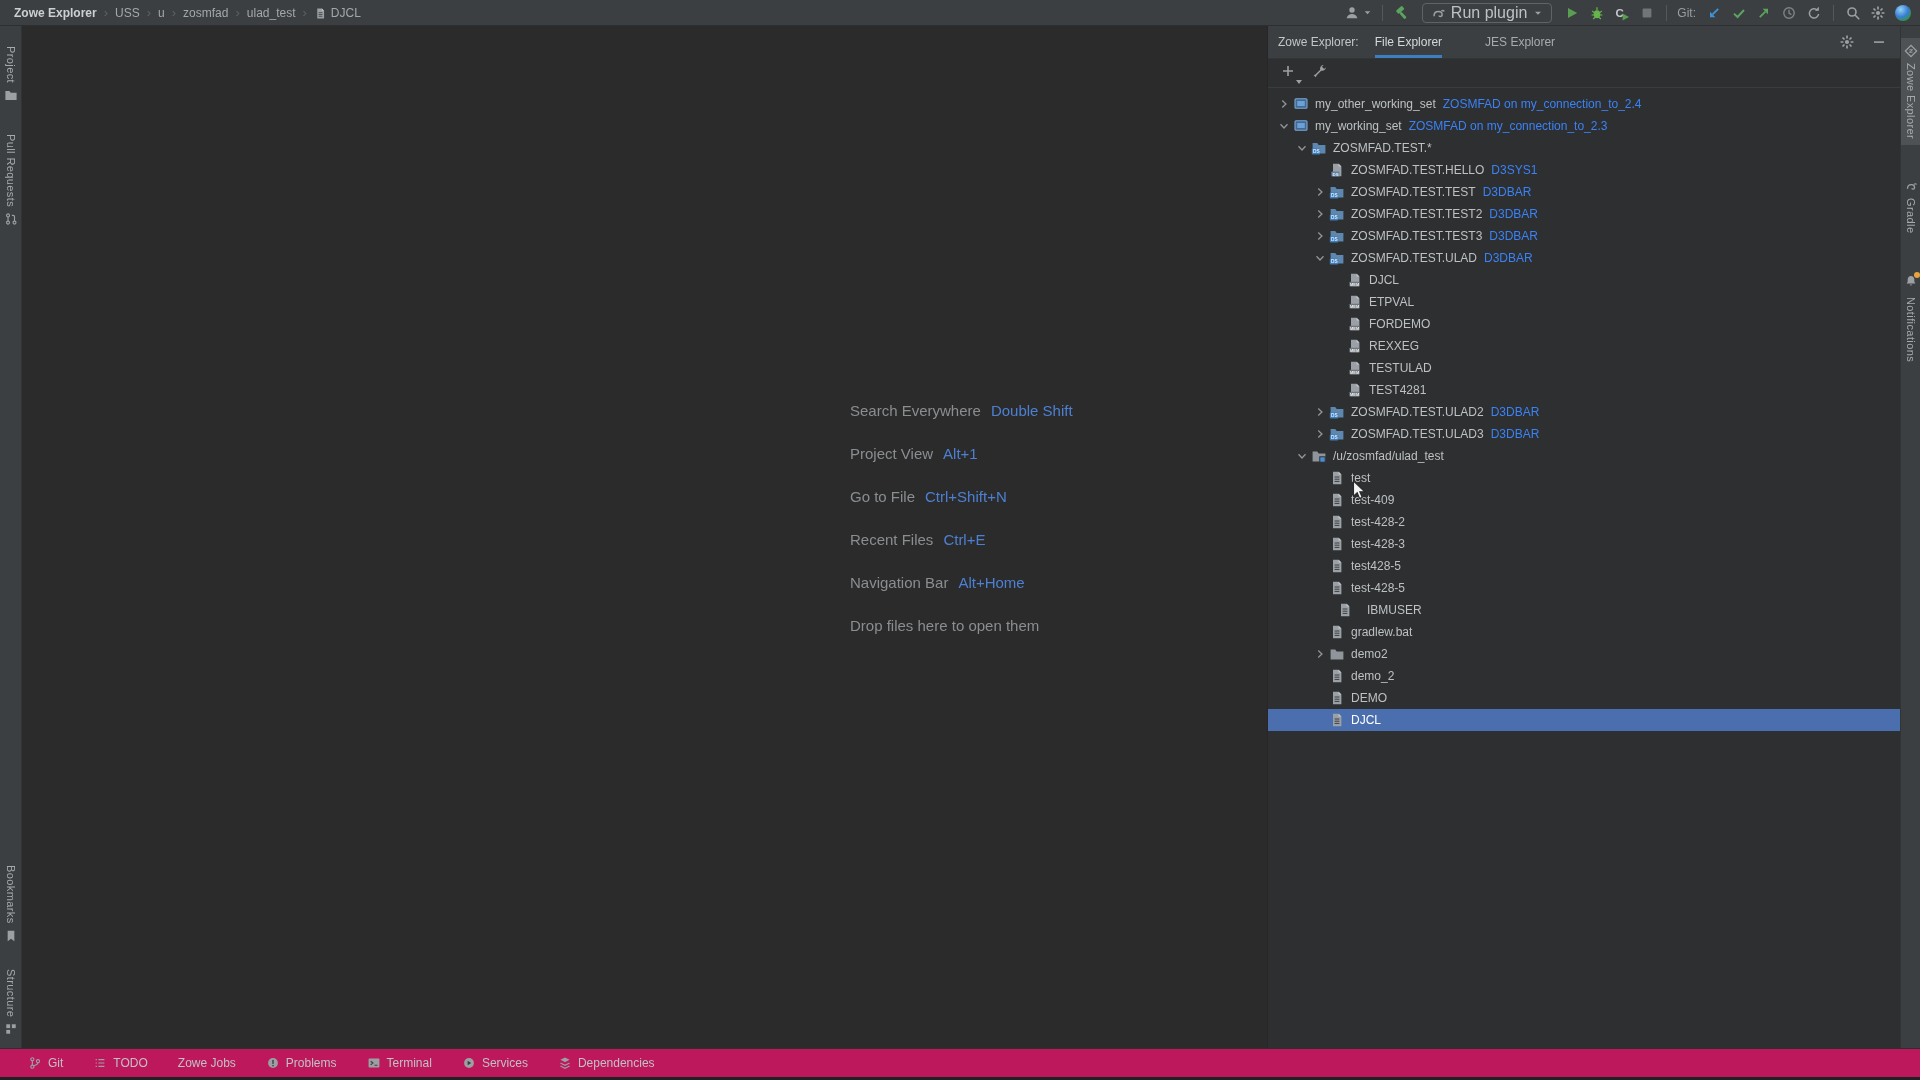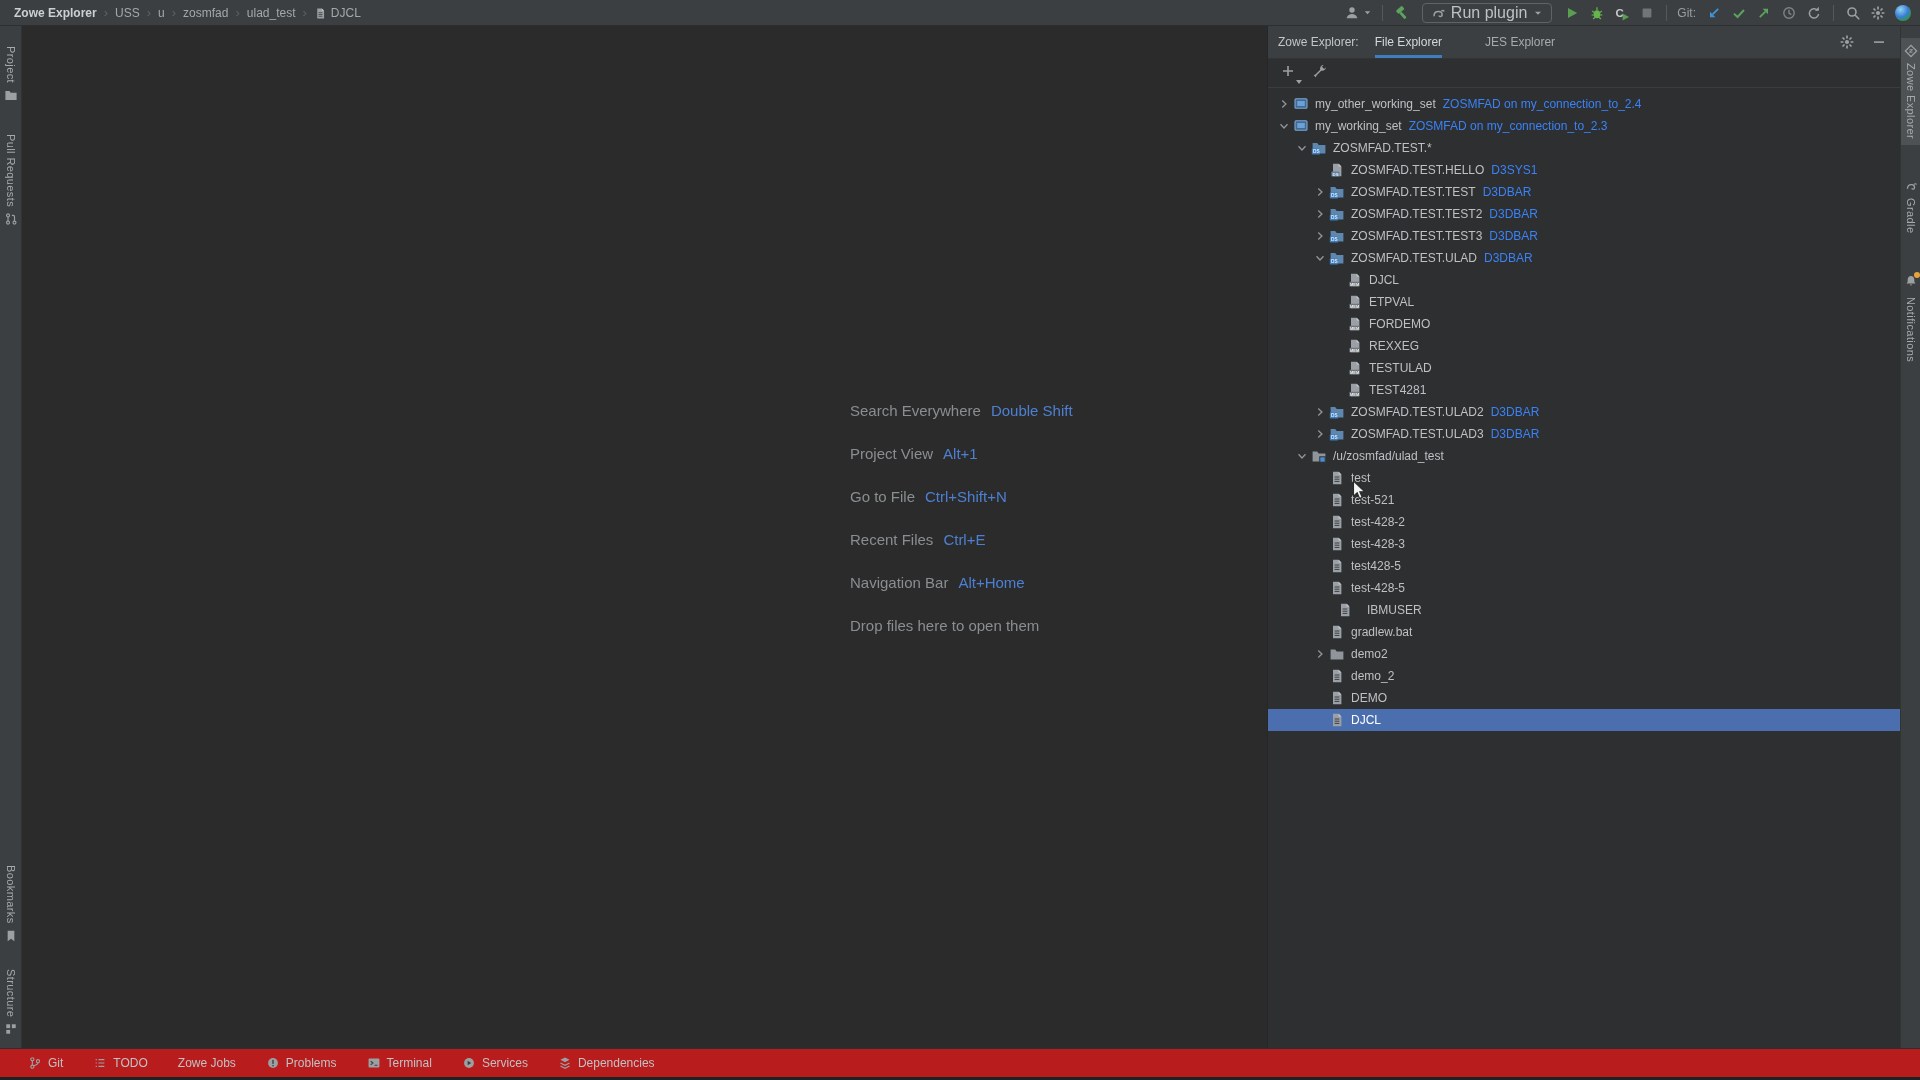--- a/index.html
+++ b/index.html
@@ -64,21 +64,21 @@
   .tree{flex:1;overflow:hidden;padding-top:5px;font-size:12px}
   .tree-row{height:22px;display:flex;align-items:center;width:100%;cursor:default;white-space:nowrap}
   .tree-row.selected{background:var(--selection)}
   .tw-chev{width:16px;height:16px;display:flex;align-items:center;justify-content:center;flex:none;color:#91969a}
   .tw-icon{width:16px;height:16px;flex:none;margin-left:1px}
   .tw-label{color:#bdc1c4;margin-left:6px}
   .tree-row.selected .tw-label{color:#fff}
   .tw-suffix{color:#3b82f6;margin-left:7px}
 
   
-  .bottombar{position:absolute;left:0;right:0;bottom:3px;height:29px;background:#b91c1c;
+  .bottombar{position:absolute;left:0;right:0;bottom:3px;height:29px;background:#be185d;
              border-top:1px solid #2c2e2f;display:flex;align-items:center;padding-left:28px;gap:30px;z-index:5}
   .bb-item{display:flex;align-items:center;gap:6px;font-size:12px;color:#bfc2c4;cursor:default}
   .bb-item .icon{width:14px;height:14px}
   .statusedge{position:absolute;left:0;right:0;bottom:0;height:3px;background:#202122}
 
   
   .icon{display:inline-flex;width:16px;height:16px;align-items:center;justify-content:center;color:#9da0a3;flex:none}
   .icon svg{width:100%;height:100%;display:block}
   .ic-hammer{color:#5ba35f}
   .ic-run{color:#5a9e52}
@@ -616,21 +616,21 @@
         </div>
         <div class="tree-row" style="padding-left: 44px;">
           <span class="tw-chev"></span>
           <span class="icon ic-file tw-icon">
             <svg viewBox="0 0 16 16">
               <path d="M4 1.8h5.6l2.8 2.8v9.6H4z" fill="#9aa0a5"></path>
               <path d="M9.6 1.8v2.8h2.8" fill="#c6cacd"></path>
               <path d="M5.6 7h4.8M5.6 9.2h4.8M5.6 11.4h4.8" stroke="#3c3f41" stroke-width="1"></path>
             </svg>
           </span>
-          <span class="tw-label">test-521</span>
+          <span class="tw-label">test-409</span>
         </div>
         <div class="tree-row" style="padding-left: 44px;">
           <span class="tw-chev"></span>
           <span class="icon ic-file tw-icon">
             <svg viewBox="0 0 16 16">
               <path d="M4 1.8h5.6l2.8 2.8v9.6H4z" fill="#9aa0a5"></path>
               <path d="M9.6 1.8v2.8h2.8" fill="#c6cacd"></path>
               <path d="M5.6 7h4.8M5.6 9.2h4.8M5.6 11.4h4.8" stroke="#3c3f41" stroke-width="1"></path>
             </svg>
           </span>

